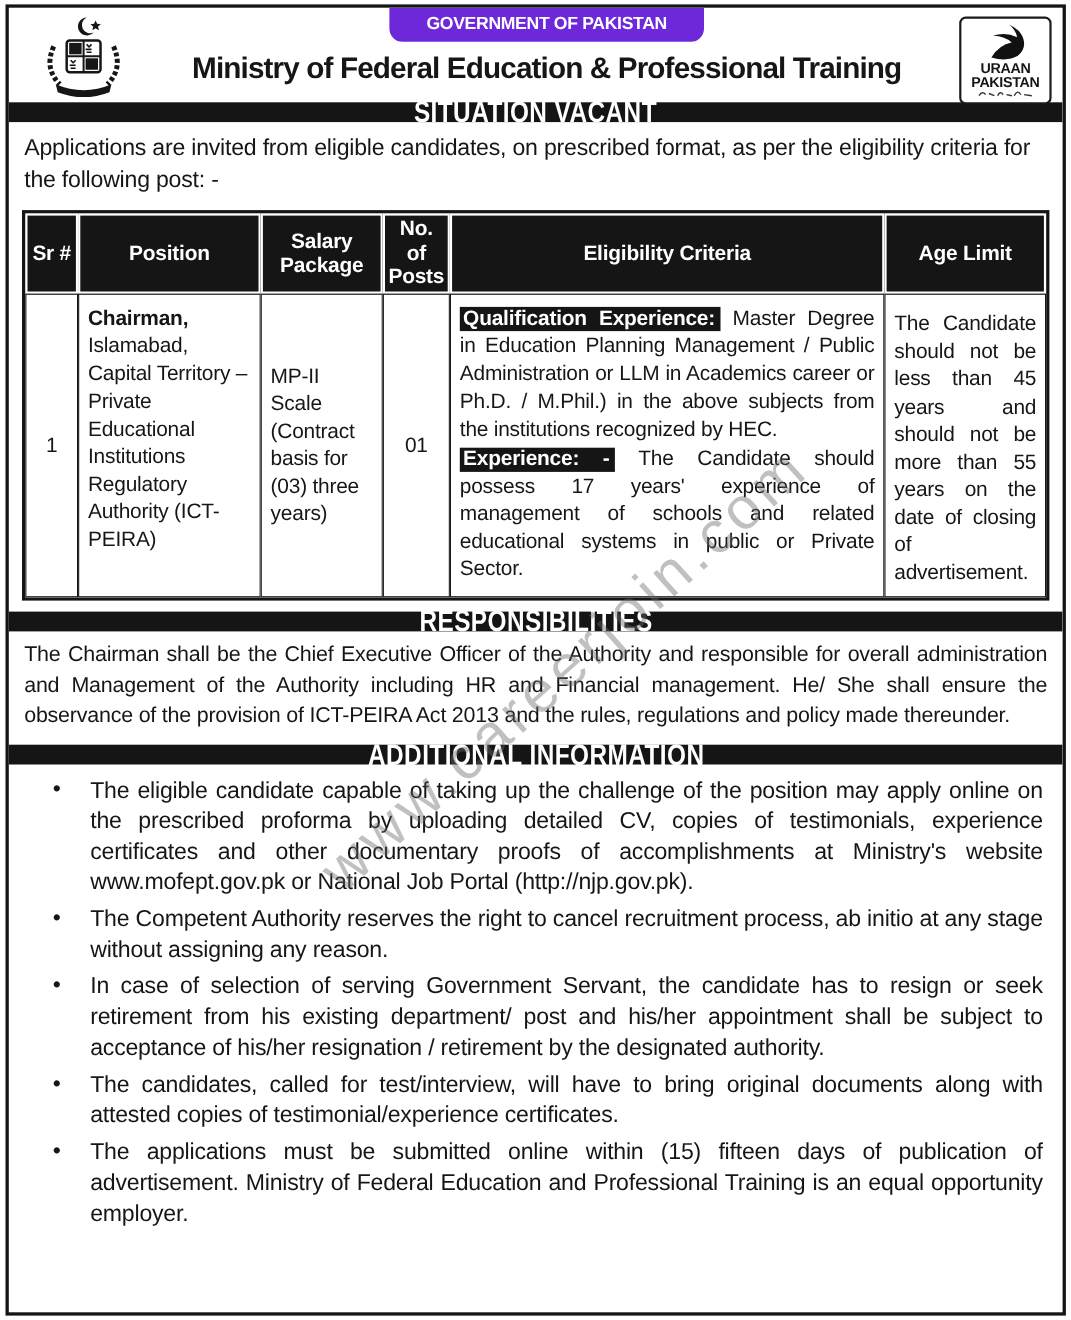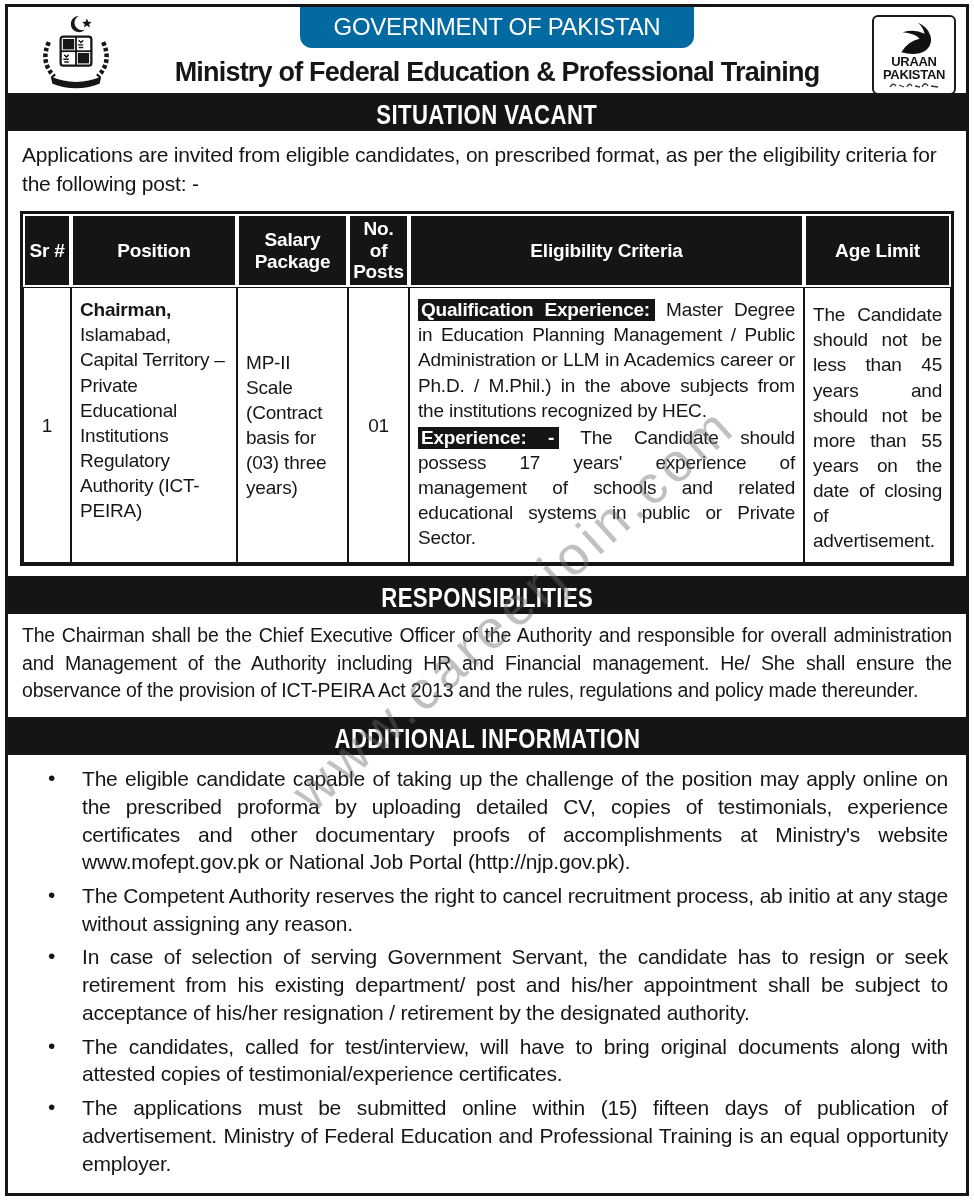--- a/index.html
+++ b/index.html
@@ -12,38 +12,38 @@
   .page {
     position:absolute; left:5px; top:4px; width:964px; height:1192px;
     border:3px solid #151515; background:#fff; overflow:hidden;
   }
 
   
   .masthead { position:relative; height:86px; display:flex; align-items:flex-start; }
   .emblem { margin:8px 0 0 22px; flex:0 0 auto; }
   .mast-center { flex:1 1 auto; display:flex; flex-direction:column; align-items:center; }
   .gov-pill {
-    background:#0369a1; color:#fff; font-weight:normal; font-size:24px;
+    background:#6d28d9; color:#fff; font-weight:bold; font-size:16px;
     letter-spacing:-0.3px; padding:6px 34px 7px; border-radius:0 0 12px 12px;
     width:fit-content;
   }
   .ministry-title {
     font-size:27px; font-weight:bold; letter-spacing:-0.8px; margin-top:9px;
     text-align:center; white-space:nowrap;
   }
   .uraan {
     flex:0 0 auto; width:84px; margin:8px 10px 0 0; border:2px solid #1a1a1a;
     border-radius:6px; padding:4px 2px 3px; display:flex; flex-direction:column;
     align-items:center; background:#fff;
   }
   .uraan .brand { font-weight:bold; font-size:13px; line-height:13px; letter-spacing:-0.3px; }
 
   
   .band {
-    background:#151515; height:38px; display:flex; align-items:flex-end; justify-content:center;
+    background:#151515; height:18px; display:flex; align-items:center; justify-content:center;
   }
   .band > span {
     color:#fff; font-weight:bold; font-size:27px; letter-spacing:0.5px;
     transform:scaleX(0.82); display:inline-block; white-space:nowrap;
   }
 
   
   .intro { padding:9px 14px 10px; font-size:21px; line-height:1.4; letter-spacing:-0.2px; }
 
   

